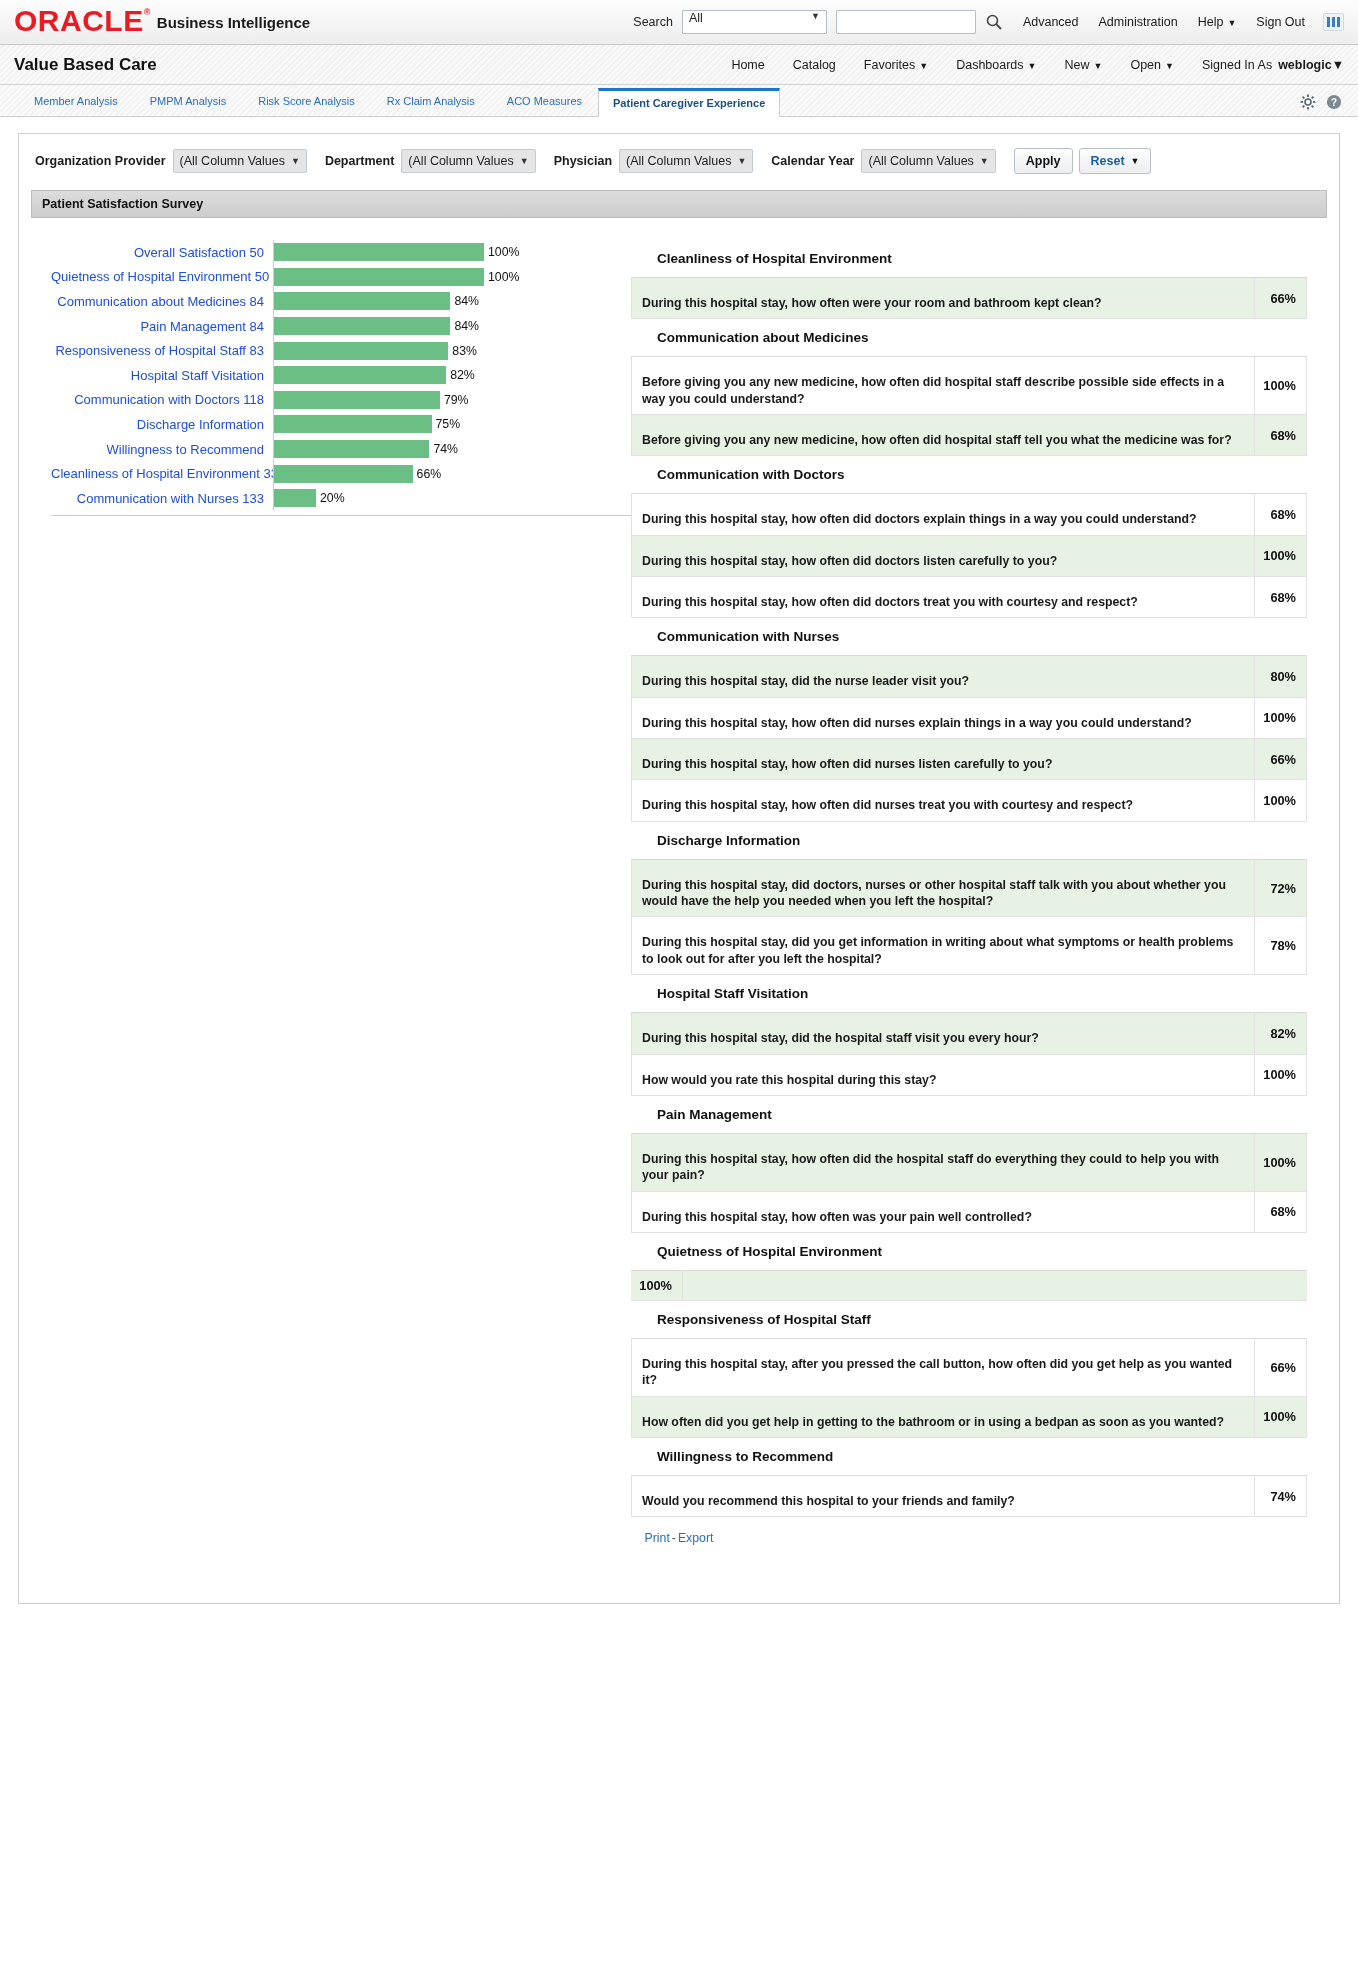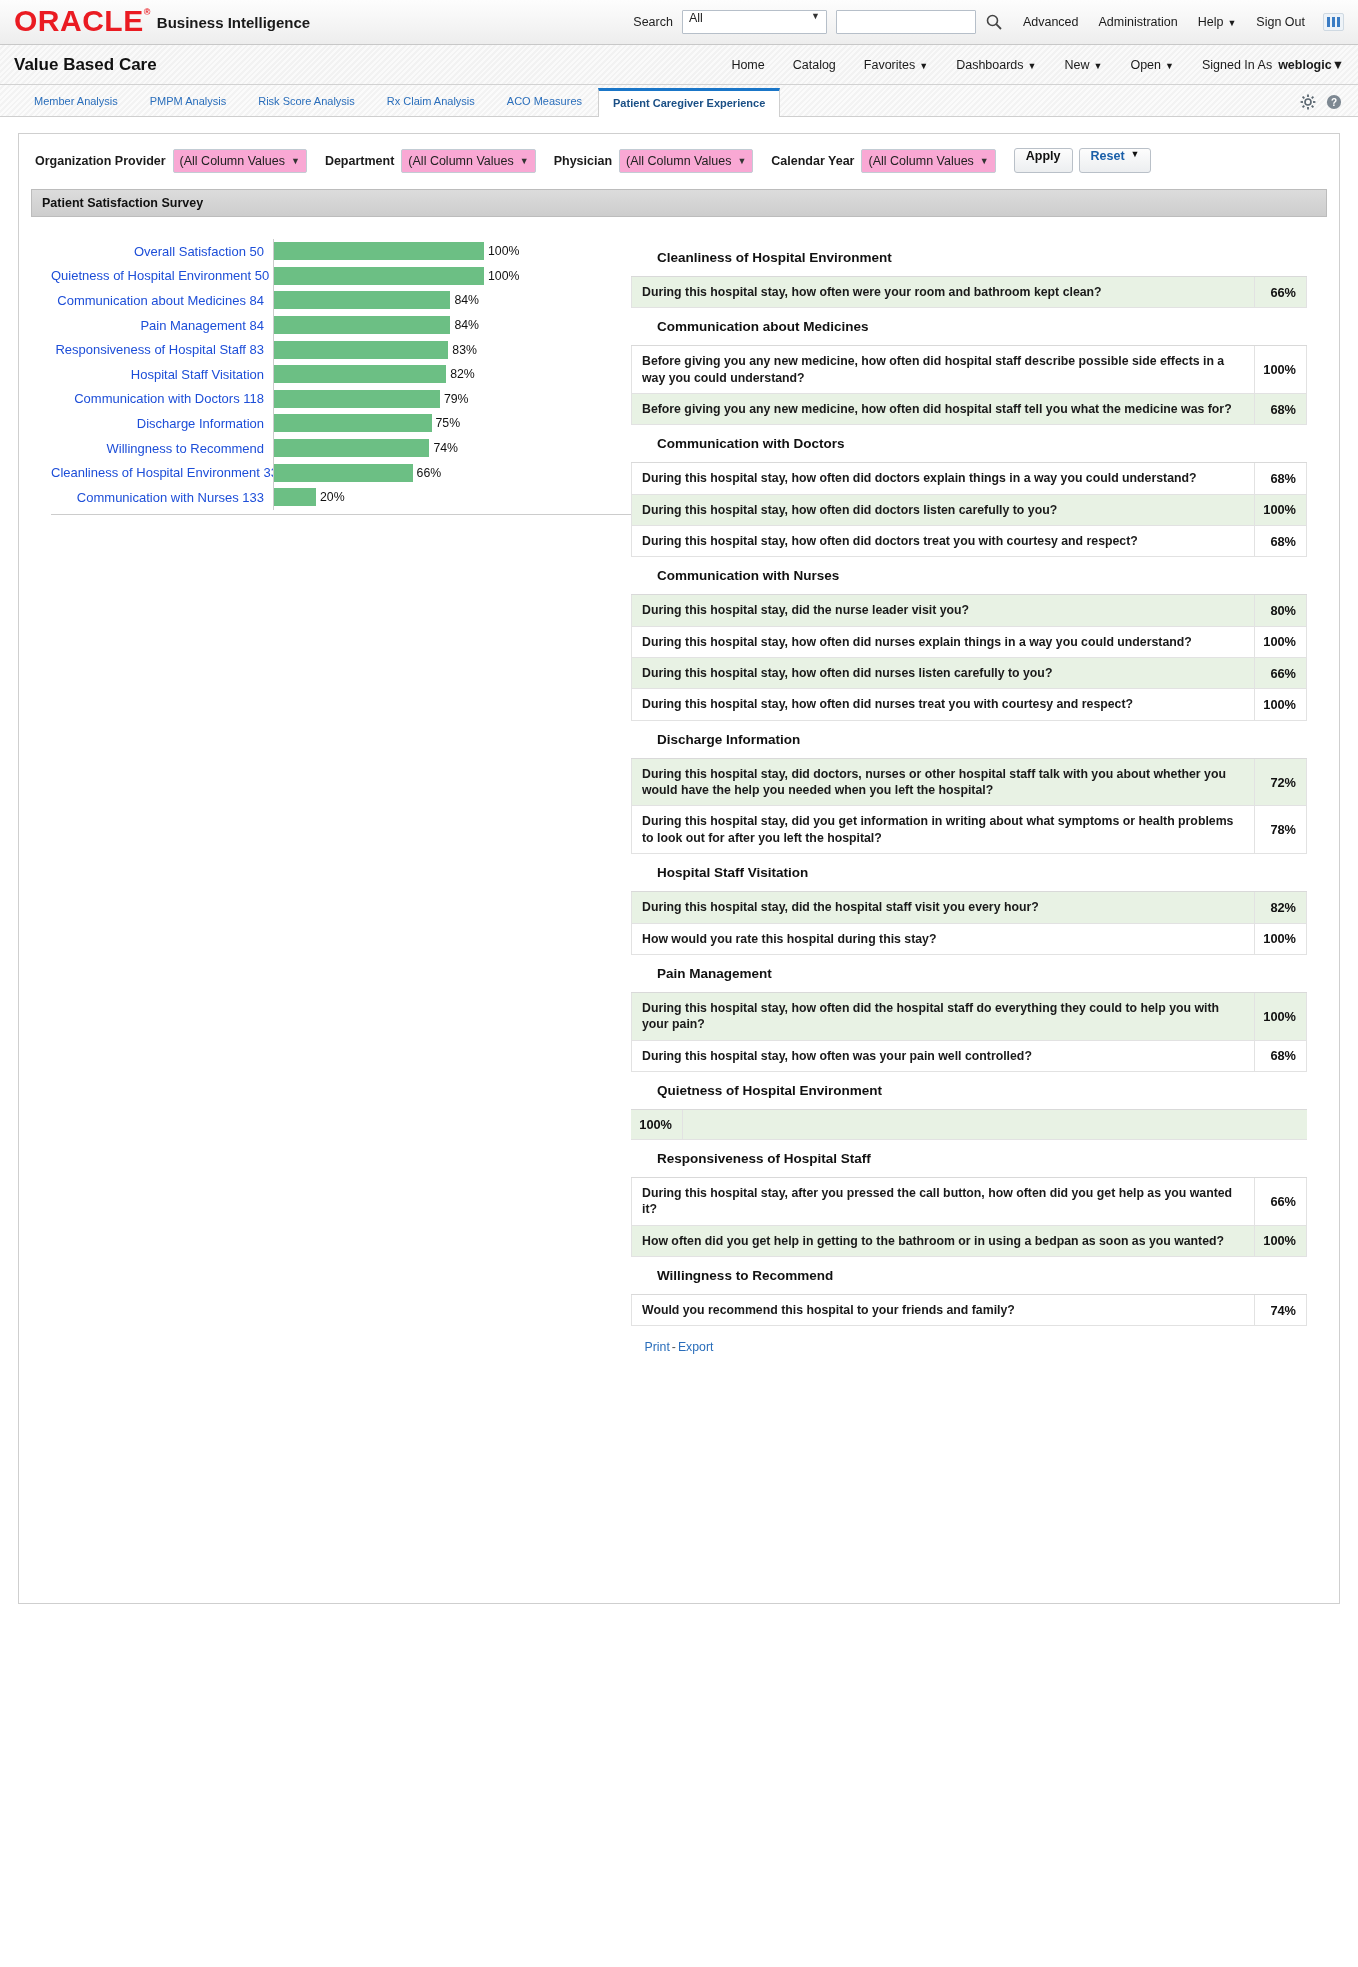--- a/index.html
+++ b/index.html
@@ -80,30 +80,30 @@
   .tab-icons { margin-left: auto; display: flex; align-items: center; gap: 10px; padding: 0 16px 6px 0; }
 
   
   .content-panel {
     margin: 16px 18px; border: 1px solid #cfcfcf; background: #fff;
     height: 1471px; position: relative;
   }
   .filter-bar { padding: 14px 16px 10px 16px; display: flex; align-items: center; flex-wrap: nowrap; }
   .filter-label { font-size: 12.5px; font-weight: bold; color: #1b1b1b; margin-right: 7px; white-space: nowrap; }
   .filter-select {
-    height: 24px; border: 1px solid #c3ccd4; background: #f9a8d4;
+    height: 24px; border: 1px solid #c3ccd4; background: #e5e5e5;
     font-size: 12.5px; color: #222; display: flex; align-items: center;
     padding: 0 6px; border-radius: 2px; margin-right: 18px; white-space: nowrap;
   }
   .filter-select .caret { font-size: 9px; margin-left: 6px; color: #333; }
   .btn {
     height: 25px; border: 1px solid #b9c0c8; border-radius: 3px;
     background: linear-gradient(to bottom,#fdfdfd,#eceef0);
     font-size: 12.5px; font-weight: bold; color: #111;
-    display: flex; padding: 0 11px; cursor: pointer;
+    display: flex; align-items: center; padding: 12px 11px; cursor: pointer;
   }
   .btn.reset { color: #1a5fa8; margin-left: 6px; }
   .btn .caret { font-size: 9px; margin-left: 6px; color: #111; }
 
   
   .report-wrap { margin: 6px 12px 0 12px; }
   .report-title-bar {
     background: linear-gradient(to bottom,#dcdcdc,#cdcdcd);
     border: 1px solid #bcbcbc;
     font-size: 12.5px; font-weight: bold; color: #111;
@@ -126,21 +126,21 @@
   
   .q-col { flex: 1; padding-right: 20px; }
   .q-group-title {
     font-size: 13.5px; font-weight: bold; color: #111;
     padding: 11px 0 11px 26px; border-bottom: 1px solid #d9d9d9;
   }
   .q-row { display: flex; align-items: stretch; border-bottom: 1px solid #e2e2e2; }
   .q-row.alt { background: #e8f2e4; }
   .q-text {
     flex: 1; font-size: 12.3px; font-weight: bold; color: #1a1a1a;
-    padding: 7px 10px 7px 10px; line-height: 1.33;
+    padding: 17px 10px 7px 10px; line-height: 1.33;
     border-left: 1px solid #e2e2e2; border-right: 1px solid #e2e2e2;
   }
   .q-pct {
     width: 52px; flex: 0 0 52px; font-size: 12.8px; font-weight: bold; color: #111;
     display: flex; align-items: center; justify-content: flex-end;
     padding: 7px 10px 7px 4px; border-right: 1px solid #e2e2e2;
   }
 
   
   .report-footer { text-align: center; padding: 14px 0 10px 0; font-size: 12.3px; }

